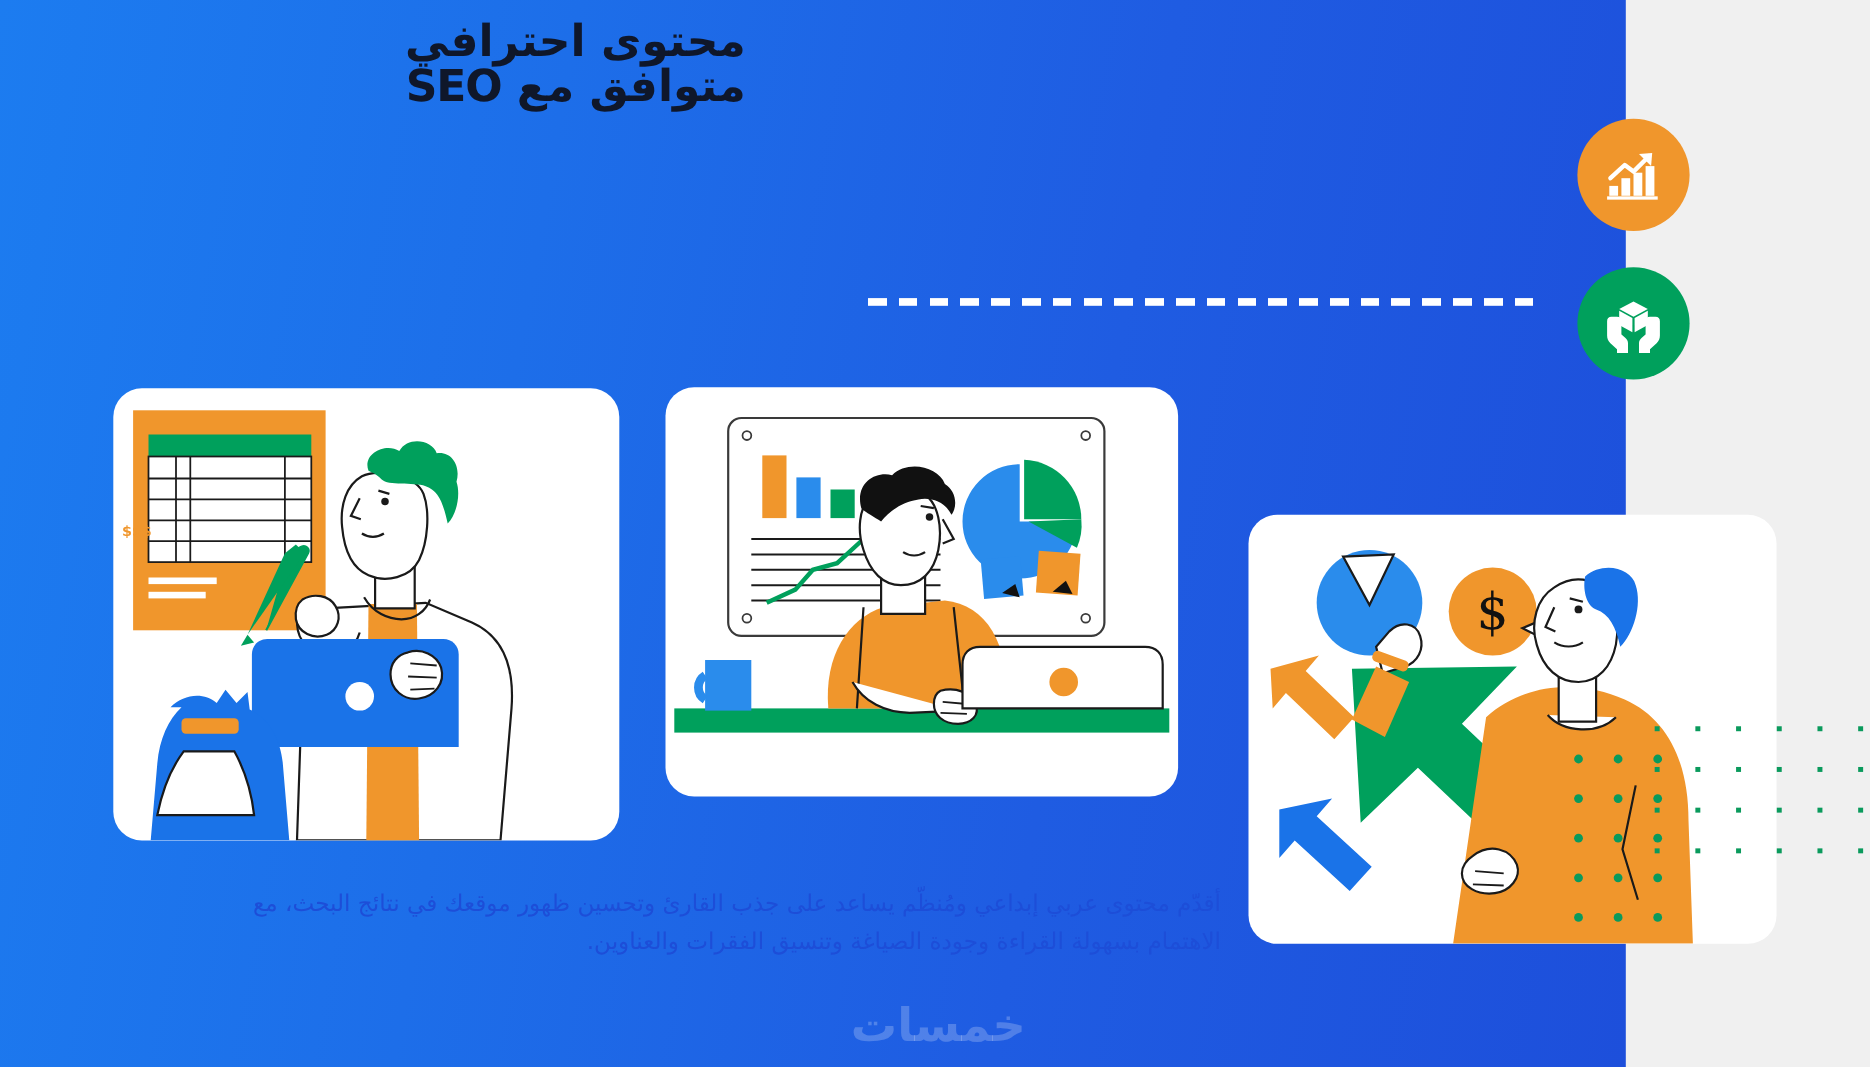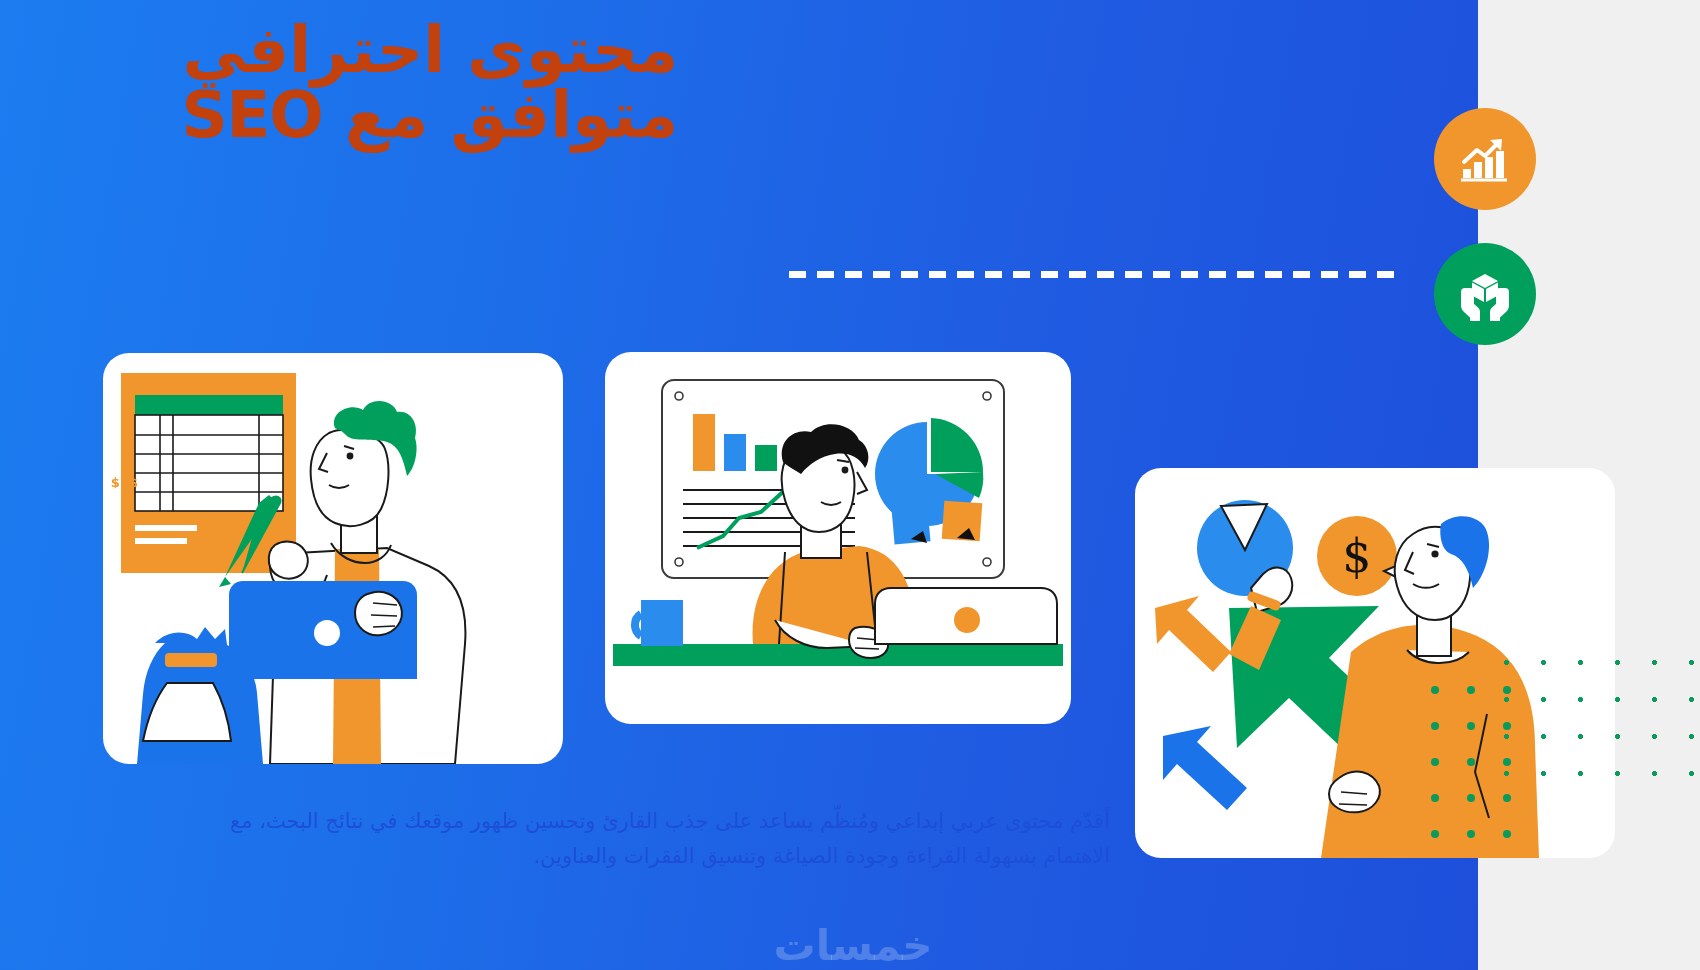--- a/index.html
+++ b/index.html
@@ -13,22 +13,22 @@
   
   .blue-panel{
     position:absolute;left:0;top:0;width:1478px;height:970px;
     background:linear-gradient(100deg,#1c7cf0 0%,#1d6ee9 32%,#1f5ce2 65%,#1d4fdb 100%);
   }
 
   
   .heading{
     position:absolute;right:1022px;top:18px;width:620px;
     text-align:right;direction:rtl;
-    color:#c2410c;font-weight:bold;
-    font-size:64px;line-height:1.02;
+    color:#0f172a;font-weight:bold;
+    font-size:40px;line-height:1.02;
     letter-spacing:-1px;
     white-space:pre-line;
   }
 
   
   .divider{
     position:absolute;left:789px;top:271px;width:610px;height:7px;
     background-image:repeating-linear-gradient(to right,#ffffff 0 17px,transparent 17px 28px);
   }
 
@@ -62,21 +62,21 @@
     direction:rtl;text-align:right;color:#1d4ed8;
     font-size:21px;line-height:1.65;font-weight:400;
     white-space:pre-line;
   }
 
   
   .watermark{
     position:absolute;left:748px;top:905px;width:210px;height:52px;
     display:flex;align-items:center;justify-content:center;
     color:rgba(255,255,255,0.22);
-    font-size:42px;font-weight:bold;direction:rtl;letter-spacing:1px;margin-top:14px;
+    font-size:42px;font-weight:bold;direction:rtl;letter-spacing:1px;
   }
 
   svg{display:block;}
 </style>
 </head>
 <body>
 
 <div class="stage">
 
   <div class="blue-panel"></div>

